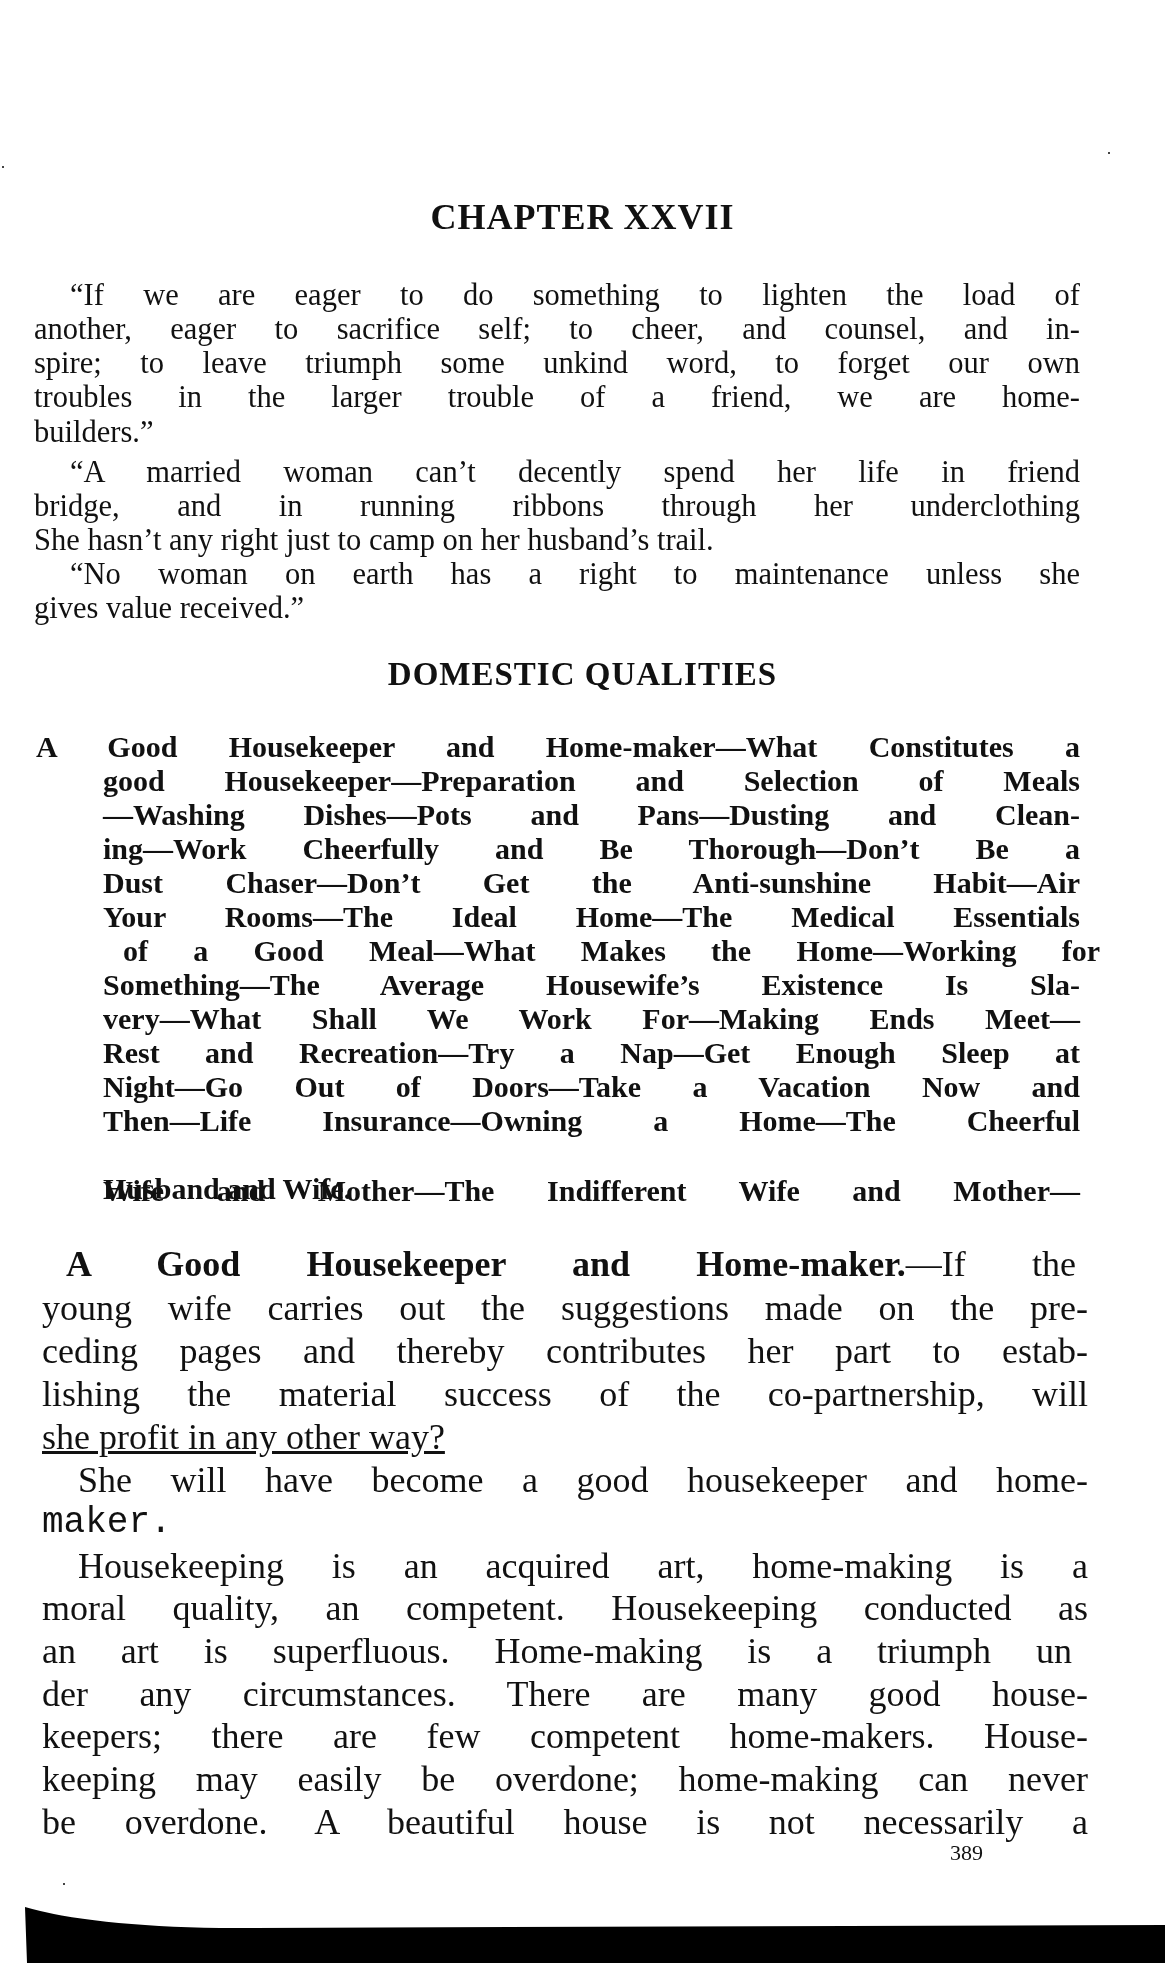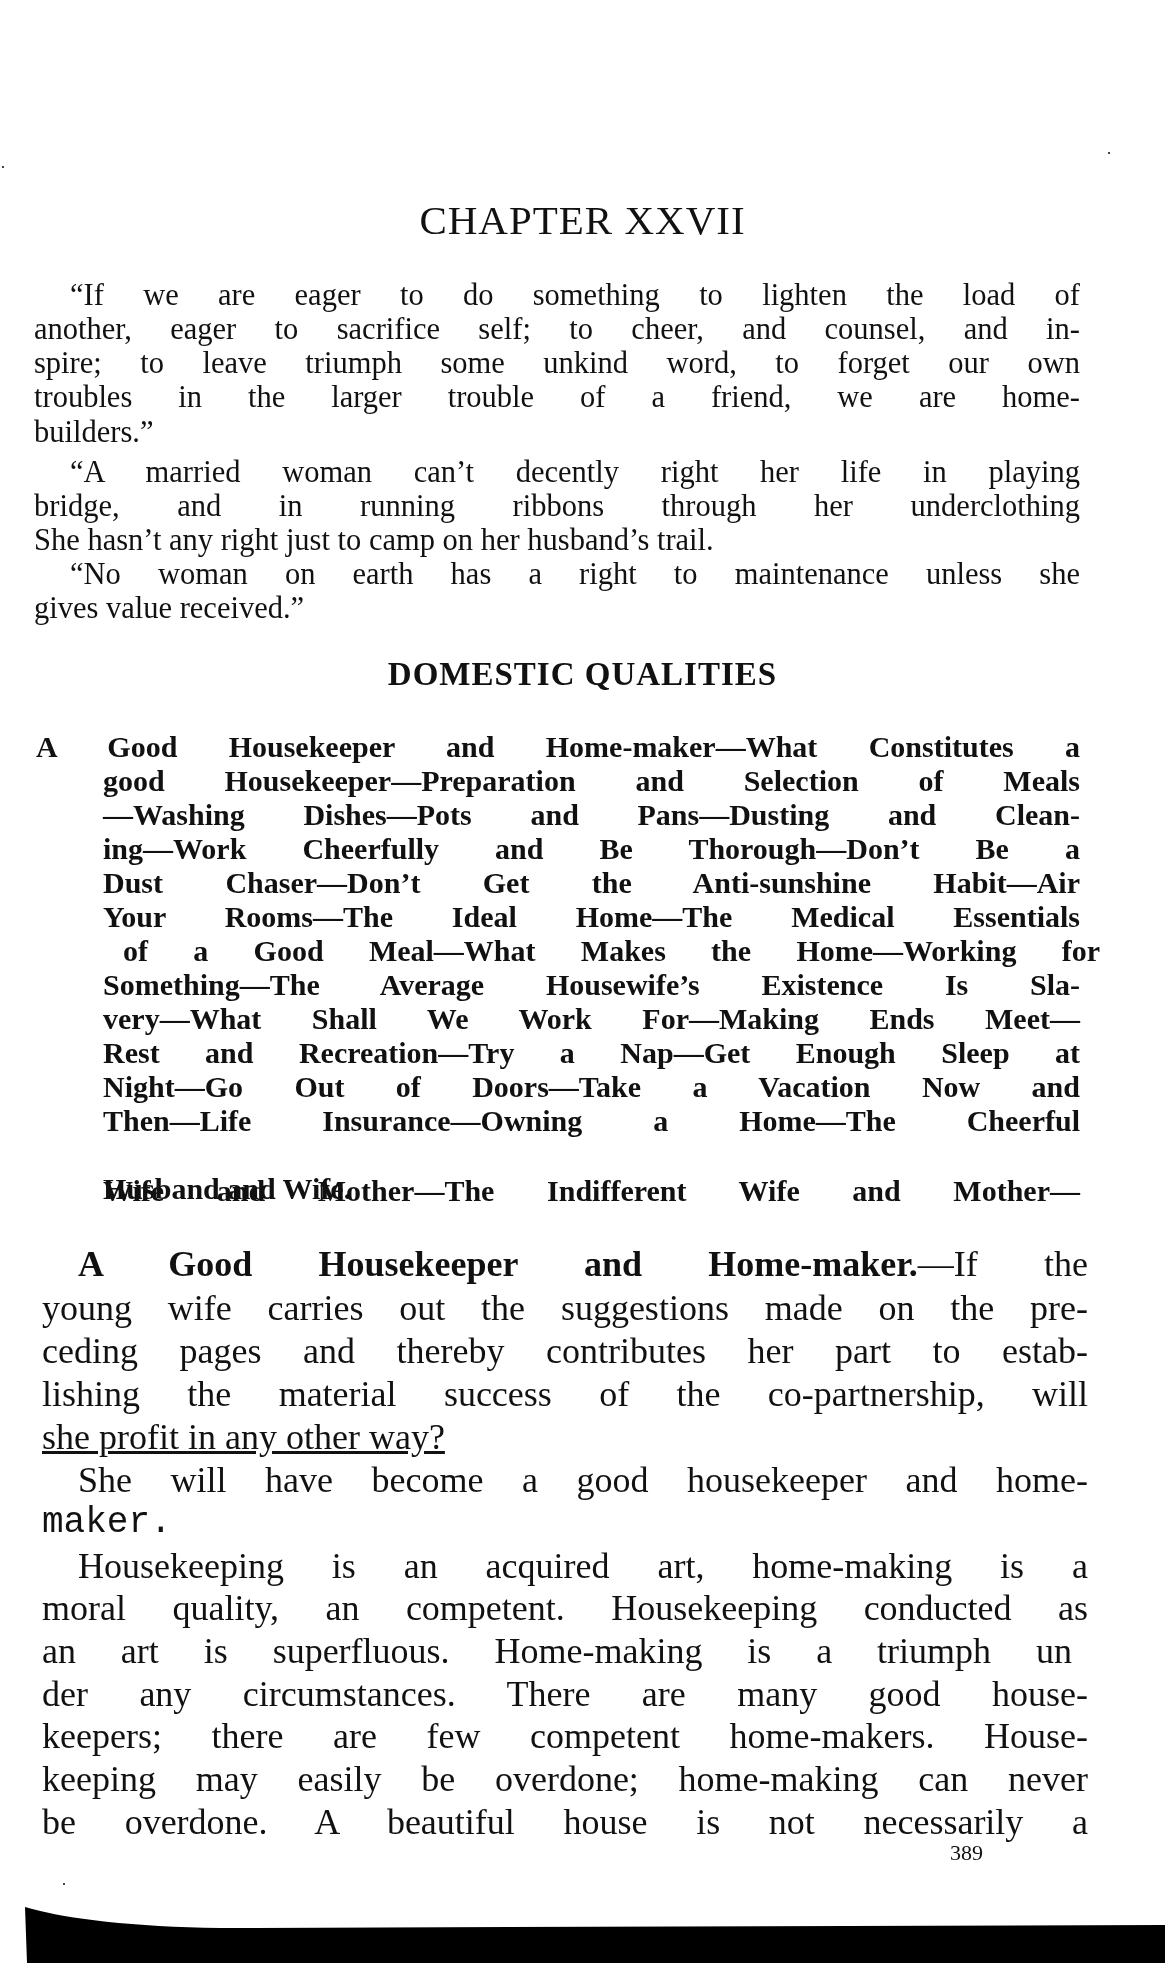--- a/index.html
+++ b/index.html
@@ -4,42 +4,42 @@
 <style>
   html, body { margin:0; padding:0; background:#ffffff; }
   body { width:1165px; height:1963px; position:relative; overflow:hidden;
          font-family:"Liberation Serif","DejaVu Serif",serif; color:#111; }
   .ln { position:absolute; white-space:nowrap; line-height:1; }
   .j { text-align:justify; text-align-last:justify; white-space:normal; }
   .q { font-size:30.5px; }
   .lst { font-size:30px; font-weight:bold; }
   .bd { font-size:36px; }
   #chapter-title { position:absolute; left:0; width:1165px; text-align:center;
-        top:196px; font-size:41px; letter-spacing:1px; }
+        top:196px; font-size:36px; letter-spacing:1px;font-weight:bold; }
   #section-title { position:absolute; left:0; width:1165px; text-align:center;
         top:656px; font-size:33px; font-weight:bold; letter-spacing:1px; }
   .rh { font-weight:bold; }
   #page-number { position:absolute; left:950px; top:1840px; font-size:22px; }
   #bottom-bar { position:absolute; left:0; top:0; width:1165px; height:1963px; pointer-events:none; }
   .spk { position:absolute; width:2px; height:2px; background:#444; }
 </style>
 </head>
 <body>
 
 <div>
 
   <div id="chapter-title">CHAPTER XXVII</div>
 
   <div>
     <div class="ln q j" style="left:70px;width:1010px;top:280px;">“If we are eager to do something to lighten the load of</div>
     <div class="ln q j" style="left:34px;width:1046px;top:314px;">another, eager to sacrifice self; to cheer, and counsel, and in-</div>
     <div class="ln q j" style="left:34px;width:1046px;top:348px;">spire; to leave triumph some unkind word, to forget our own</div>
     <div class="ln q j" style="left:34px;width:1046px;top:382px;">troubles in the larger trouble of a friend, we are home-</div>
     <div class="ln q" style="left:34px;top:417px;">builders.”</div>
-    <div class="ln q j" style="left:70px;width:1010px;top:457px;">“A married woman can’t decently right her life in playing</div>
+    <div class="ln q j" style="left:70px;width:1010px;top:457px;">“A married woman can’t decently spend her life in friend</div>
     <div class="ln q j" style="left:34px;width:1046px;top:491px;">bridge, and in running ribbons through her underclothing</div>
     <div class="ln q" style="left:34px;top:525px;">She hasn’t any right just to camp on her husband’s trail.</div>
     <div class="ln q j" style="left:70px;width:1010px;top:559px;">“No woman on earth has a right to maintenance unless she</div>
     <div class="ln q" style="left:34px;top:593px;">gives value received.”</div>
   </div>
 
   <div id="section-title">DOMESTIC QUALITIES</div>
 
   <div>
     <div class="ln lst j" style="left:36px;width:1044px;top:732px;">A Good Housekeeper and Home-maker—What Constitutes a</div>
@@ -52,21 +52,21 @@
     <div class="ln lst j" style="left:103px;width:977px;top:970px;">Something—The Average Housewife’s Existence Is Sla-</div>
     <div class="ln lst j" style="left:103px;width:977px;top:1004px;">very—What Shall We Work For—Making Ends Meet—</div>
     <div class="ln lst j" style="left:103px;width:977px;top:1038px;">Rest and Recreation—Try a Nap—Get Enough Sleep at</div>
     <div class="ln lst j" style="left:103px;width:977px;top:1072px;">Night—Go Out of Doors—Take a Vacation Now and</div>
     <div class="ln lst j" style="left:103px;width:977px;top:1106px;">Then—Life Insurance—Owning a Home—The Cheerful</div>
     <div class="ln lst j" style="left:103px;width:977px;top:1176px;">Wife and Mother—The Indifferent Wife and Mother—</div>
     <div class="ln lst" style="left:103px;top:1174px;">Husband and Wife.</div>
   </div>
 
   <div>
-    <div class="ln bd j" style="left:78px;width:1010px;top:1246px;"><span class="rh">A Good Housekeeper and Home-maker.</span><span>—If the</span></div>
+    <div class="ln bd j" style="left:66px;width:1010px;top:1246px;"><span class="rh">A Good Housekeeper and Home-maker.</span><span>—If the</span></div>
     <div class="ln bd j" style="left:42px;width:1046px;top:1290px;">young wife carries out the suggestions made on the pre-</div>
     <div class="ln bd j" style="left:42px;width:1046px;top:1333px;">ceding pages and thereby contributes her part to estab-</div>
     <div class="ln bd j" style="left:42px;width:1046px;top:1376px;">lishing the material success of the co-partnership, will</div>
     <div class="ln bd" style="left:42px;top:1419px;text-decoration:underline;">she profit in any other way?</div>
     <div class="ln bd j" style="left:78px;width:1010px;top:1462px;">She will have become a good housekeeper and home-</div>
     <div class="ln bd" style="left:42px;top:1505px;font-family:Liberation Mono, monospace;">maker.</div>
     <div class="ln bd j" style="left:78px;width:1010px;top:1548px;">Housekeeping is an acquired art, home-making is a</div>
     <div class="ln bd j" style="left:42px;width:1046px;top:1590px;">moral quality, an competent.  Housekeeping conducted as</div>
     <div class="ln bd j" style="left:42px;width:1030px;top:1633px;">an art is superfluous.  Home-making is a triumph un</div>
     <div class="ln bd j" style="left:42px;width:1046px;top:1676px;">der any circumstances.  There are many good house-</div>

